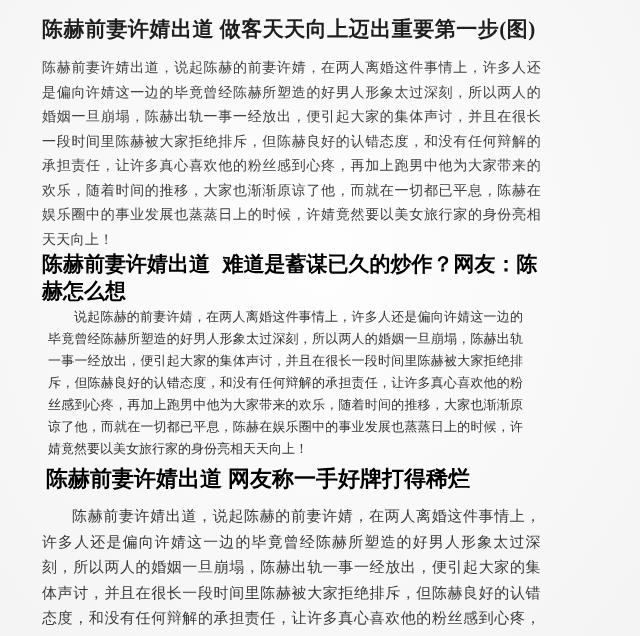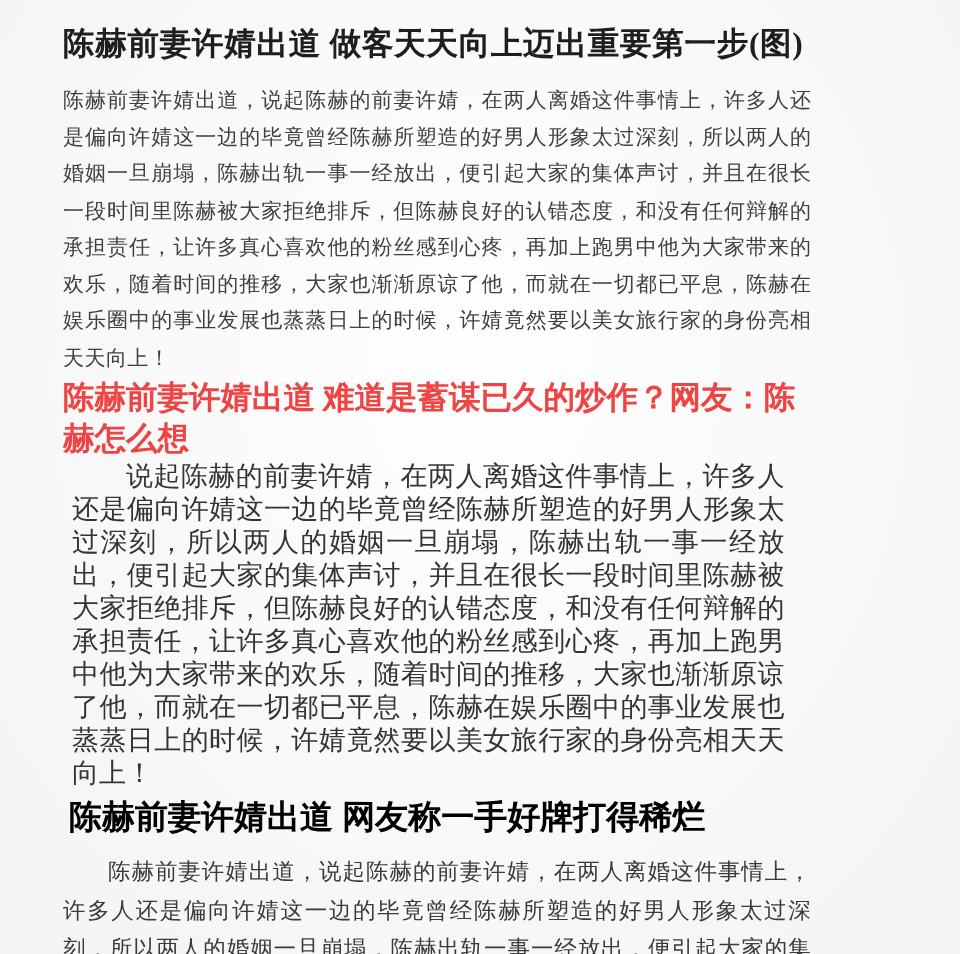--- a/index.html
+++ b/index.html
@@ -34,31 +34,31 @@
   .intro-paragraph {
     font-family: "Liberation Serif", "DejaVu Serif", serif;
     font-size: 14px;
     line-height: 24.5px;
     letter-spacing: 0.3px;
     color: #404040;
     text-align: justify;
     margin: 0;
   }
   .section-heading {
-    font-family: Liberation Serif, serif;
+    font-family: Liberation Mono, monospace;
     font-weight: bold;
     font-size: 21px;
     line-height: 27px;
-    color: #ef4444;
+    color: #000000;
     margin: 0;
     text-align: left;
   }
   .section2-paragraph {
     font-family: "Liberation Serif", "DejaVu Serif", serif;
-    font-size: 18px;
+    font-size: 13px;
     line-height: 22px;
     color: #343434;
     text-align: justify;
     text-indent: 2em;
     margin: 0 18px 0 6px;
   }
   .section3-heading {
     font-family: "Liberation Sans", "DejaVu Sans", sans-serif;
     font-weight: bold;
     font-size: 22px;

